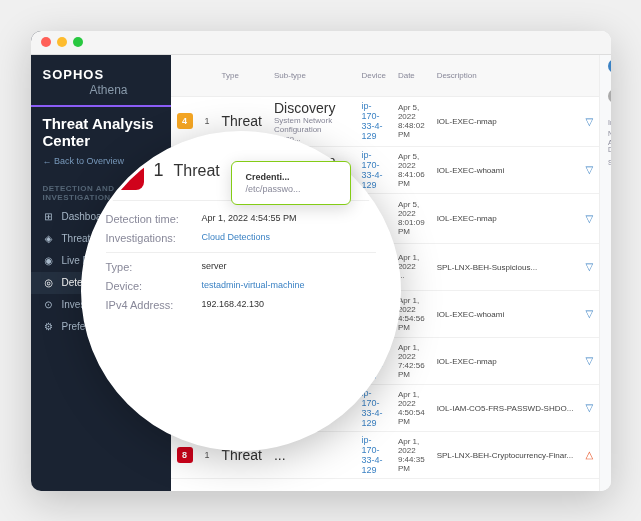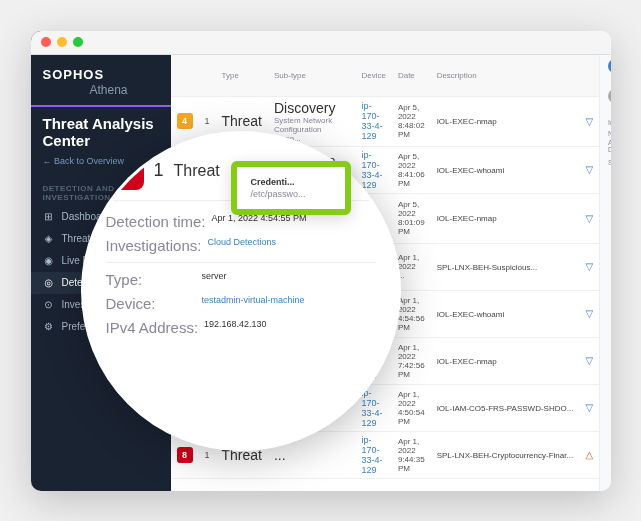--- a/index.html
+++ b/index.html
@@ -279,21 +279,21 @@
     }
 
     .detail-row {
       display: flex;
       gap: 6px;
       margin-bottom: 7px;
     }
 
     .detail-label {
       color: #889;
-      font-size: 15px;
+      font-size: 11px;
       min-width: 90px;
       flex-shrink: 0;
     }
 
     .detail-value {
       color: #333;
       font-size: 9px;
       text-align: center;
     }
 
@@ -307,21 +307,21 @@
       border-top: 1px solid #eee;
       margin: 8px 0;
     }
 
     
     .cred-popup {
       position: absolute;
       top: 130px;
       left: 200px;
       background: #fff;
-      border: 6px solid #84cc16;
+      border: 1px solid #84cc16;
       border-radius: 6px;
       box-shadow: 0 4px 16px rgba(0,0,0,0.15);
       padding: 10px 14px;
       z-index: 25;
       min-width: 120px;
     }
 
     .cred-title {
       font-size: 9px;
       color: #333;

